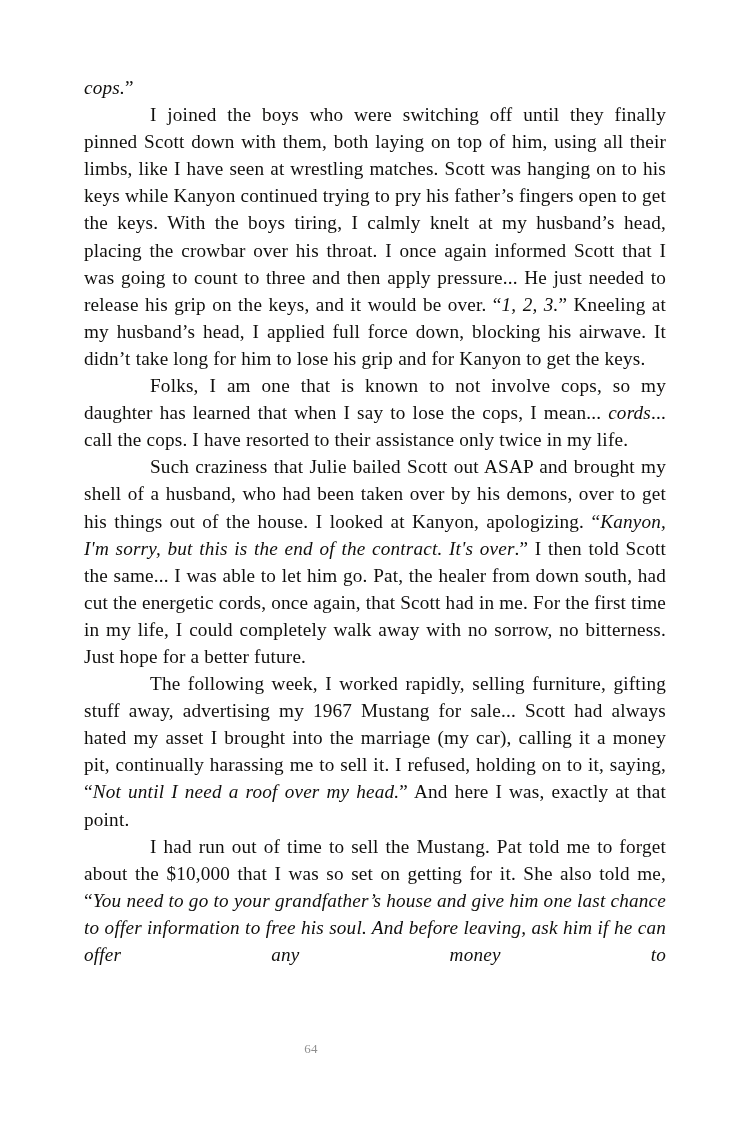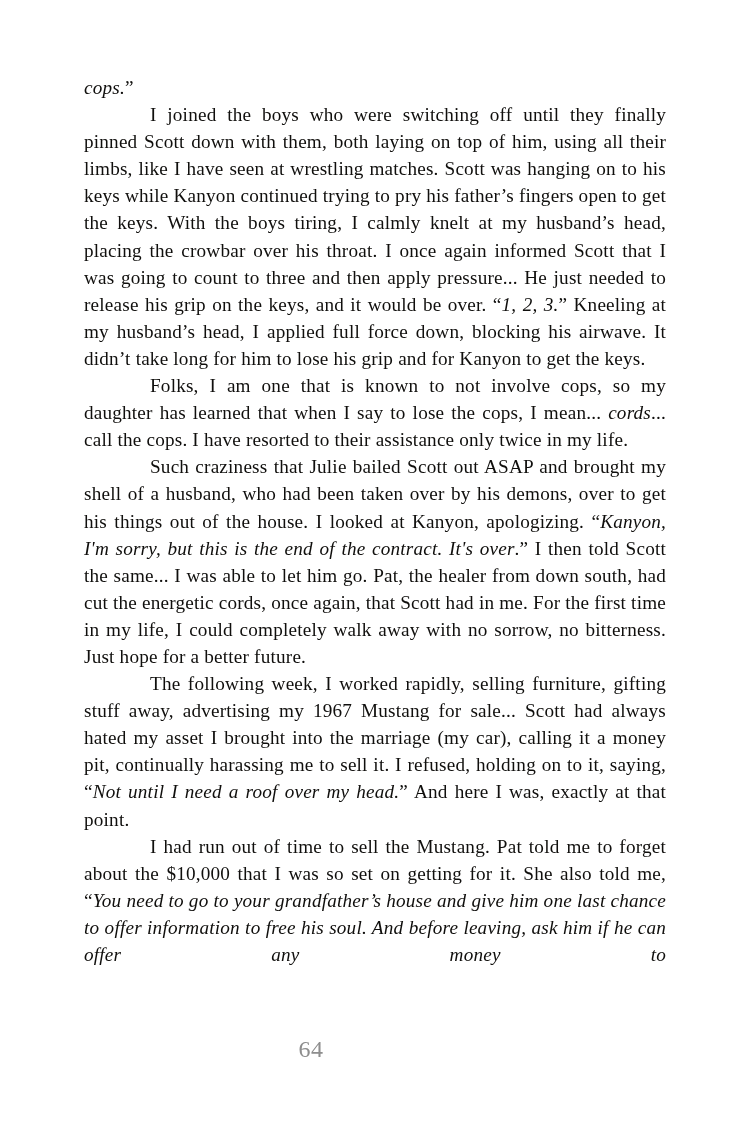--- a/index.html
+++ b/index.html
@@ -49,21 +49,21 @@
   }
   .upright {
     font-style: normal;
   }
   .folio {
     position: absolute;
     left: 0;
     top: 1037px;
     width: 622px;
     text-align: center;
-    font-size: 24px;
+    font-size: 13px;
     line-height: 24px;
     color: #8e8e8e;
     letter-spacing: 0.02em;
   }
   
   p.para.stretch {
     text-align: justify;
   }
   p.para.stretch::after {
     content: "";

